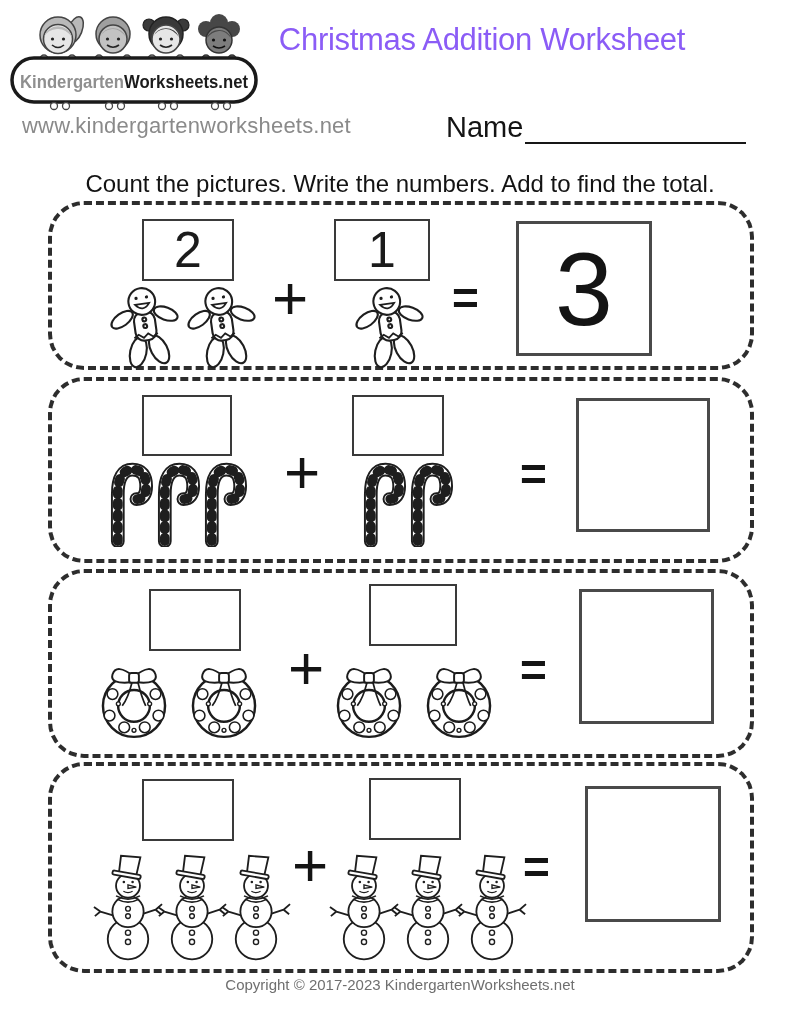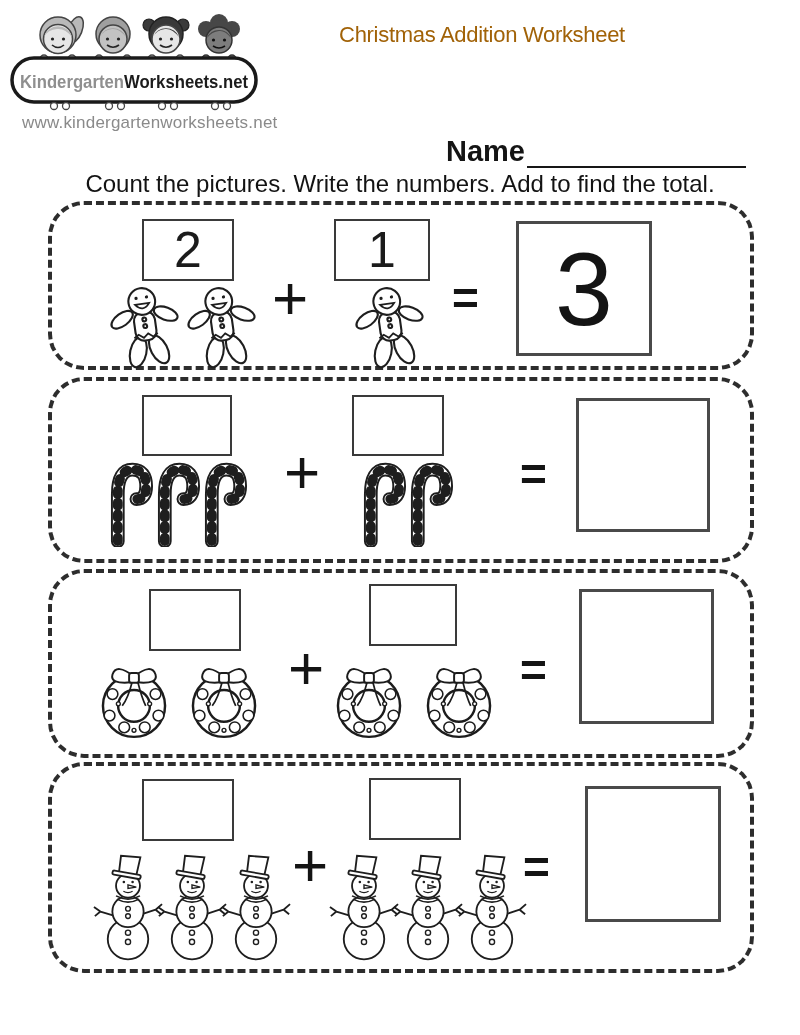--- a/index.html
+++ b/index.html
@@ -3,27 +3,27 @@
 <meta charset="utf-8">
 <style>
   html,body { margin:0; padding:0; }
   body {
     width:800px; height:1035px; position:relative; background:#ffffff;
     font-family:"Liberation Sans", sans-serif; color:#161616; overflow:hidden;
   }
 
   
   #logo-svg { position:absolute; left:8px; top:8px; width:252px; height:104px; }
-  #site-url { position:absolute; left:22px; top:113px; font-size:17px; color:#8a8a8a; letter-spacing:.2px; }
+  #site-url { position:absolute; left:22px; top:113px; font-size:22px; color:#8a8a8a; letter-spacing:.2px; }
   #page-title {
     position:absolute; left:262px; top:22px; width:440px; text-align:center;
-    font-size:22px; font-weight:500; color:#a16207; letter-spacing:-.3px;
+    font-size:31px; font-weight:500; color:#8b5cf6; letter-spacing:-.3px;
   }
   #name-block { position:absolute; left:446px; top:112px; width:300px; display:flex; align-items:flex-end; }
-  #name-label { font-size:29px; font-weight:700; color:#141414; line-height:1.1;margin-top:24px; }
+  #name-label { font-size:29px; font-weight:400; color:#141414; line-height:1.1; }
   #name-line  { flex:1; border-bottom:2.5px solid #171717; height:30px; margin-left:2px; }
 
   #instruction {
     position:absolute; left:0; top:170px; width:800px; text-align:center;
     font-size:24px; font-weight:500; color:#131313;
   }
 
   
   .panel {
     position:absolute; left:48px; width:706px; box-sizing:border-box;
@@ -356,13 +356,14 @@
         <use href="#sym-snowman"></use>
       </svg>
     </div>
   <div class="op equals">=</div>
   <div class="sum-box">
       <span class="sum"></span>
     </div>
 </section>
 
 <div id="footer">
+  <div>Copyright © 2017-2023 KindergartenWorksheets.net</div>
 </div>
 
 </body></html>

